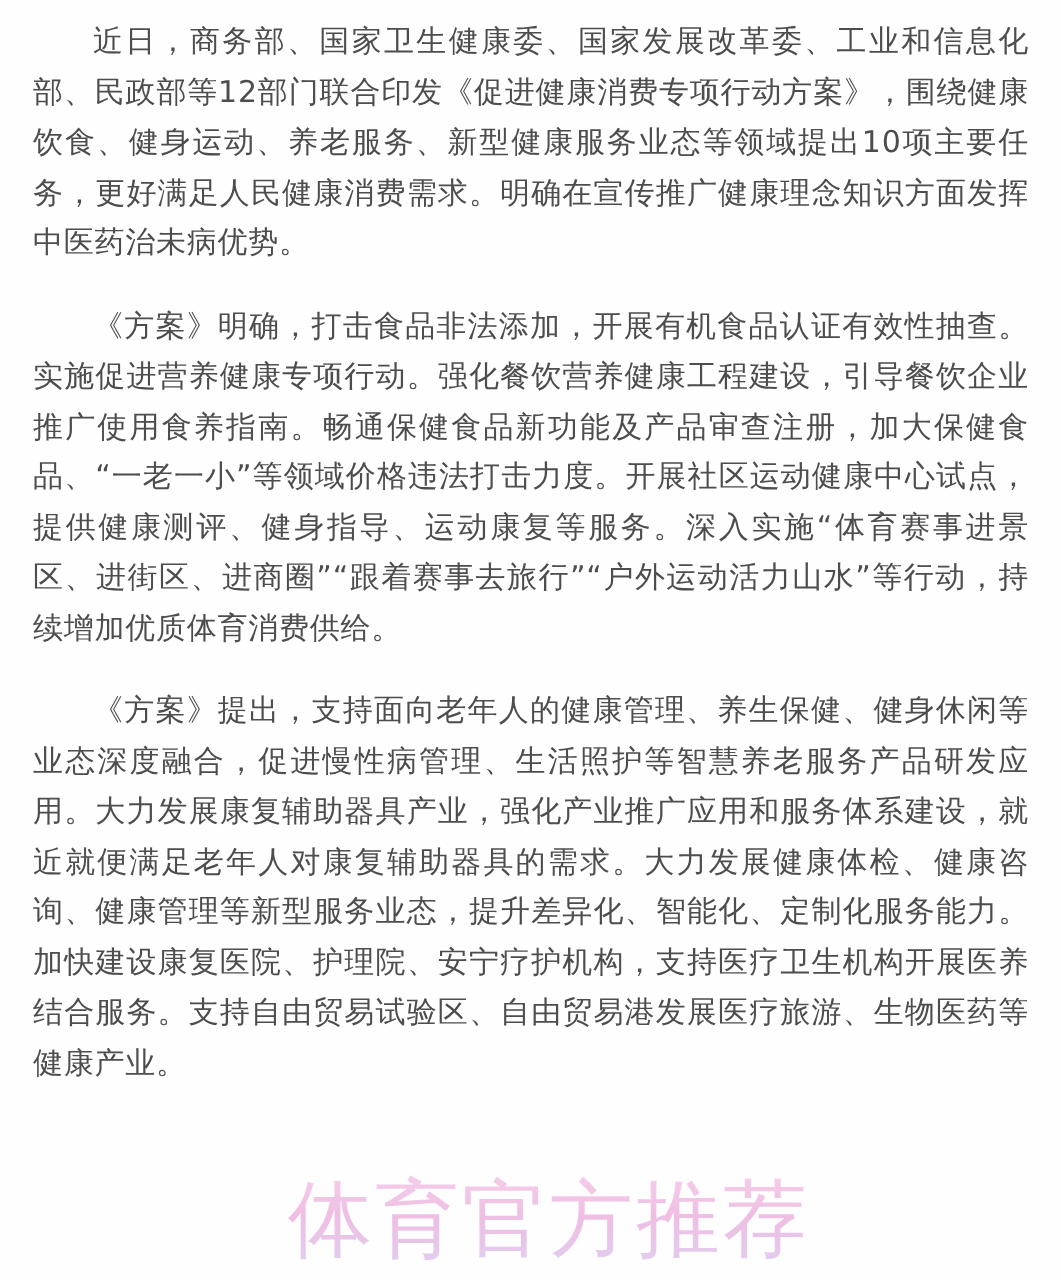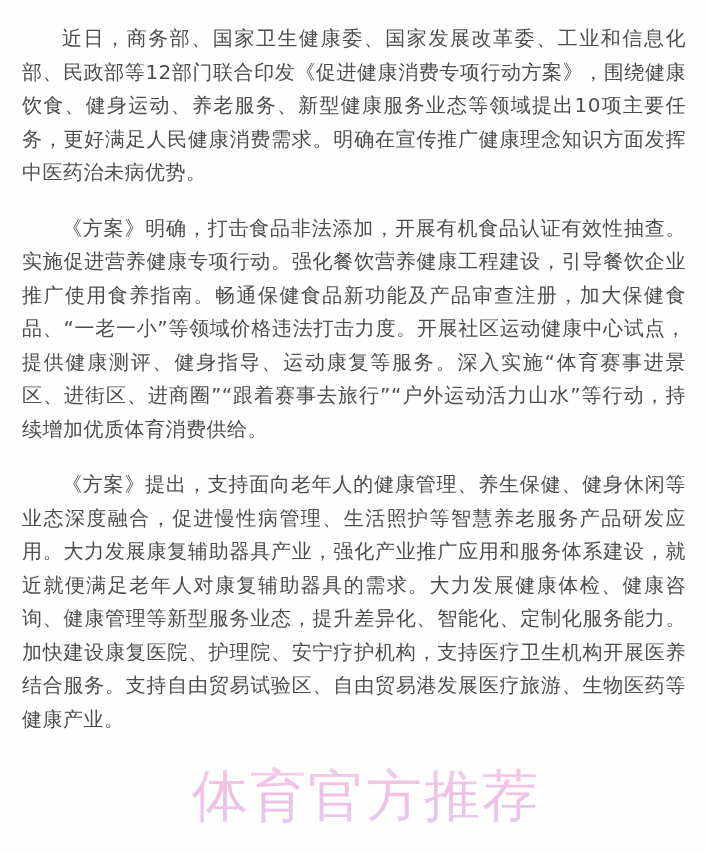--- a/index.html
+++ b/index.html
@@ -18,28 +18,28 @@
     position: absolute;
     left: 22px;
     top: 7px;
     width: 664px;
     color: #4d4d4d;
     font-size: 20px;
     line-height: 33.5px;
     text-align: justify;
   }
   .article p {
-    margin: 15px 0 22px 0;
+    margin: 4px 0 22px 0;
     text-indent: 2em;
     letter-spacing: 0.5px;
   }
   .watermark {
     position: absolute;
     left: 192px;
-    top: 760px;
+    top: 778px;
     font-size: 56px;
     line-height: 1.3;
     letter-spacing: 2px;
     white-space: nowrap;
     pointer-events: none;
     color: rgba(222, 140, 210, 0.55);
     z-index: 5;
   }
   @supports ((-webkit-background-clip: text) or (background-clip: text)) {
     .watermark {

